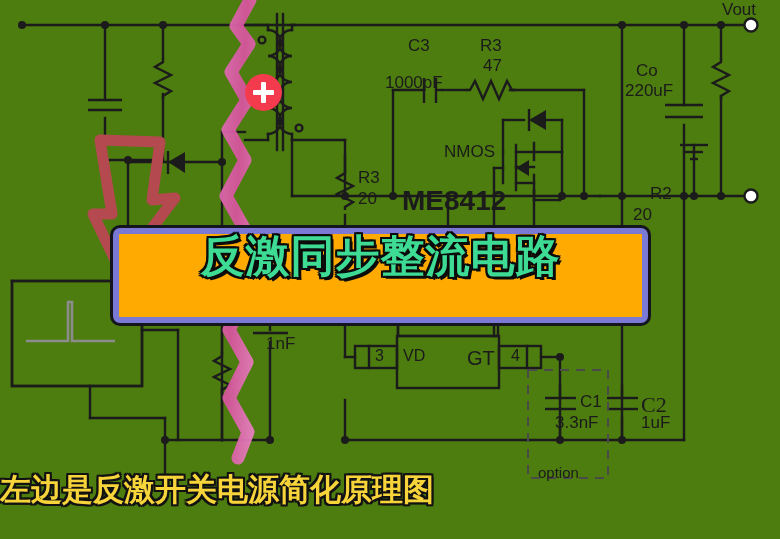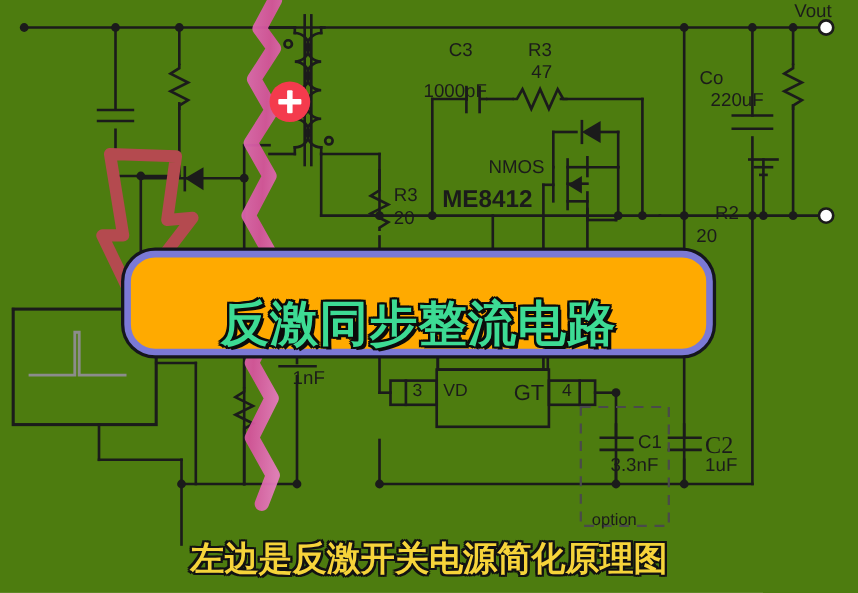--- a/index.html
+++ b/index.html
@@ -5,43 +5,43 @@
   html,body{margin:0;padding:0;background:#ffffff;}
   body{font-family:"Liberation Sans","DejaVu Sans",sans-serif;}
   #stage{position:relative;width:780px;height:539px;background:#4d7c0f;overflow:hidden;}
   #schematic{position:absolute;left:0;top:0;width:780px;height:539px;}
 
   
   #banner{
     position:absolute;left:113px;top:228px;width:523px;height:83px;
     background:#FFAA00;
     border:6px solid #7b79d6;
-    border-radius:28px;
+    border-radius:7px;
     box-shadow:0 0 0 3px #15151d;
-    display:flex;align-items:flex-end;justify-content:center;
+    display:flex;align-items:flex-start;justify-content:center;
     z-index:40;
   }
   #banner-text{
     font-family:"DejaVu Sans","Liberation Sans",sans-serif;
     font-weight:bold;
     font-size:44px;
     letter-spacing:1px;
     color:#3ddb94;
     text-shadow:
       3px 3px 0 #0b0b0b,
       -2px 0 0 #0b0b0b, 2px 0 0 #0b0b0b,
       0 -2px 0 #0b0b0b, 0 2px 0 #0b0b0b,
       -2px -2px 0 #0b0b0b, 2px -2px 0 #0b0b0b, -2px 2px 0 #0b0b0b;
     white-space:nowrap;
     line-height:1;
   }
 
   
   #subtitle{
-    position:absolute;left:0;top:487px;width:780px;text-align:center;z-index:45;
+    position:absolute;left:0;top:469px;width:780px;z-index:45;
   }
   #subtitle-text{
     font-family:"DejaVu Sans","Liberation Sans",sans-serif;
     font-weight:bold;font-size:31px;color:#f6d43a;white-space:nowrap;
     text-shadow:
       2px 2px 0 #121212,-2px -2px 0 #121212,2px -2px 0 #121212,-2px 2px 0 #121212,
       0 2px 0 #121212,2px 0 0 #121212,0 -2px 0 #121212,-2px 0 0 #121212;
   }
 
   
@@ -309,34 +309,34 @@
   <div class="lbl" style="left:480px;top:36px;font-size:17px;">R3</div>
   <div class="lbl" style="left:483px;top:56px;font-size:17px;">47</div>
 
   <div class="lbl" style="left:358px;top:168px;font-size:17px;">R3</div>
   <div class="lbl" style="left:358px;top:189px;font-size:17px;">20</div>
 
   <div class="lbl" style="left:650px;top:184px;font-size:17px;">R2</div>
   <div class="lbl" style="left:633px;top:205px;font-size:17px;">20</div>
 
   <div class="lbl" style="left:636px;top:61px;font-size:17px;">Co</div>
-  <div class="lbl" style="left:625px;top:81px;font-size:17px;margin-left:21px;">220uF</div>
+  <div class="lbl" style="left:625px;top:81px;font-size:17px;">220uF</div>
 
   <div class="lbl" style="left:266px;top:310px;font-size:17px;">C4</div>
   <div class="lbl" style="left:266px;top:334px;font-size:17px;">1nF</div>
 
   <div class="lbl" style="left:580px;top:392px;font-size:17px;">C1</div>
   <div class="lbl" style="left:555px;top:413px;font-size:17px;">3.3nF</div>
 
   <div class="lbl" style="left:641px;top:392px;font-size:22px;font-family:Liberation Serif, serif;">C2</div>
   <div class="lbl" style="left:641px;top:413px;font-size:17px;text-align:center;">1uF</div>
 
   <div class="lbl" style="left:444px;top:142px;font-size:17px;">NMOS</div>
 
-  <div class="lbl" style="left:402px;top:168px;font-size:22px;font-weight:bold;">ME8412</div>
+  <div class="lbl" style="left:402px;top:185px;font-size:28px;font-weight:bold;">ME8412</div>
 
   <div class="lbl" style="left:375px;top:347px;font-size:16px;">3</div>
   <div class="lbl" style="left:403px;top:347px;font-size:16px;">VD</div>
 
   <div class="lbl" style="left:467px;top:347px;font-size:20px;">GT</div>
   <div class="lbl" style="left:511px;top:347px;font-size:16px;">4</div>
 
   <div class="lbl" style="left:538px;top:464px;font-size:15px;">option</div>
 
   <div id="plus-badge">

